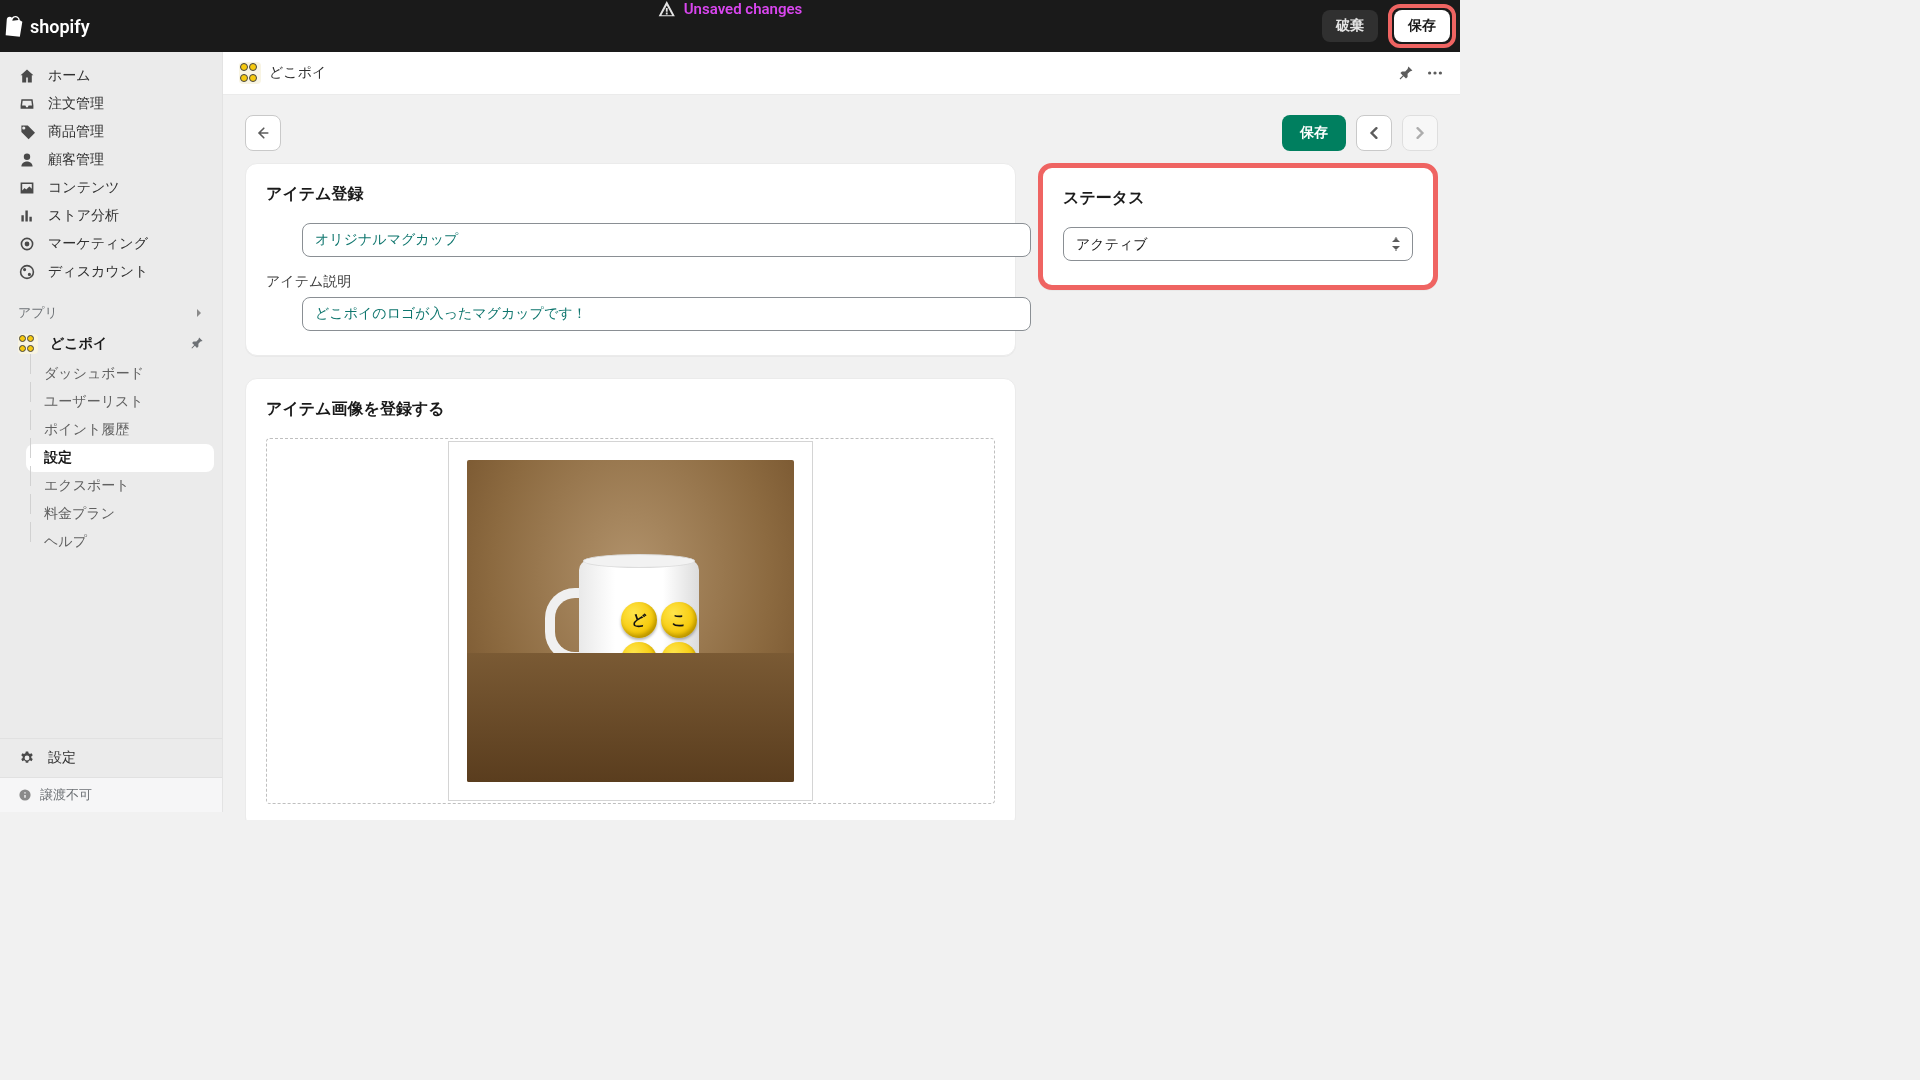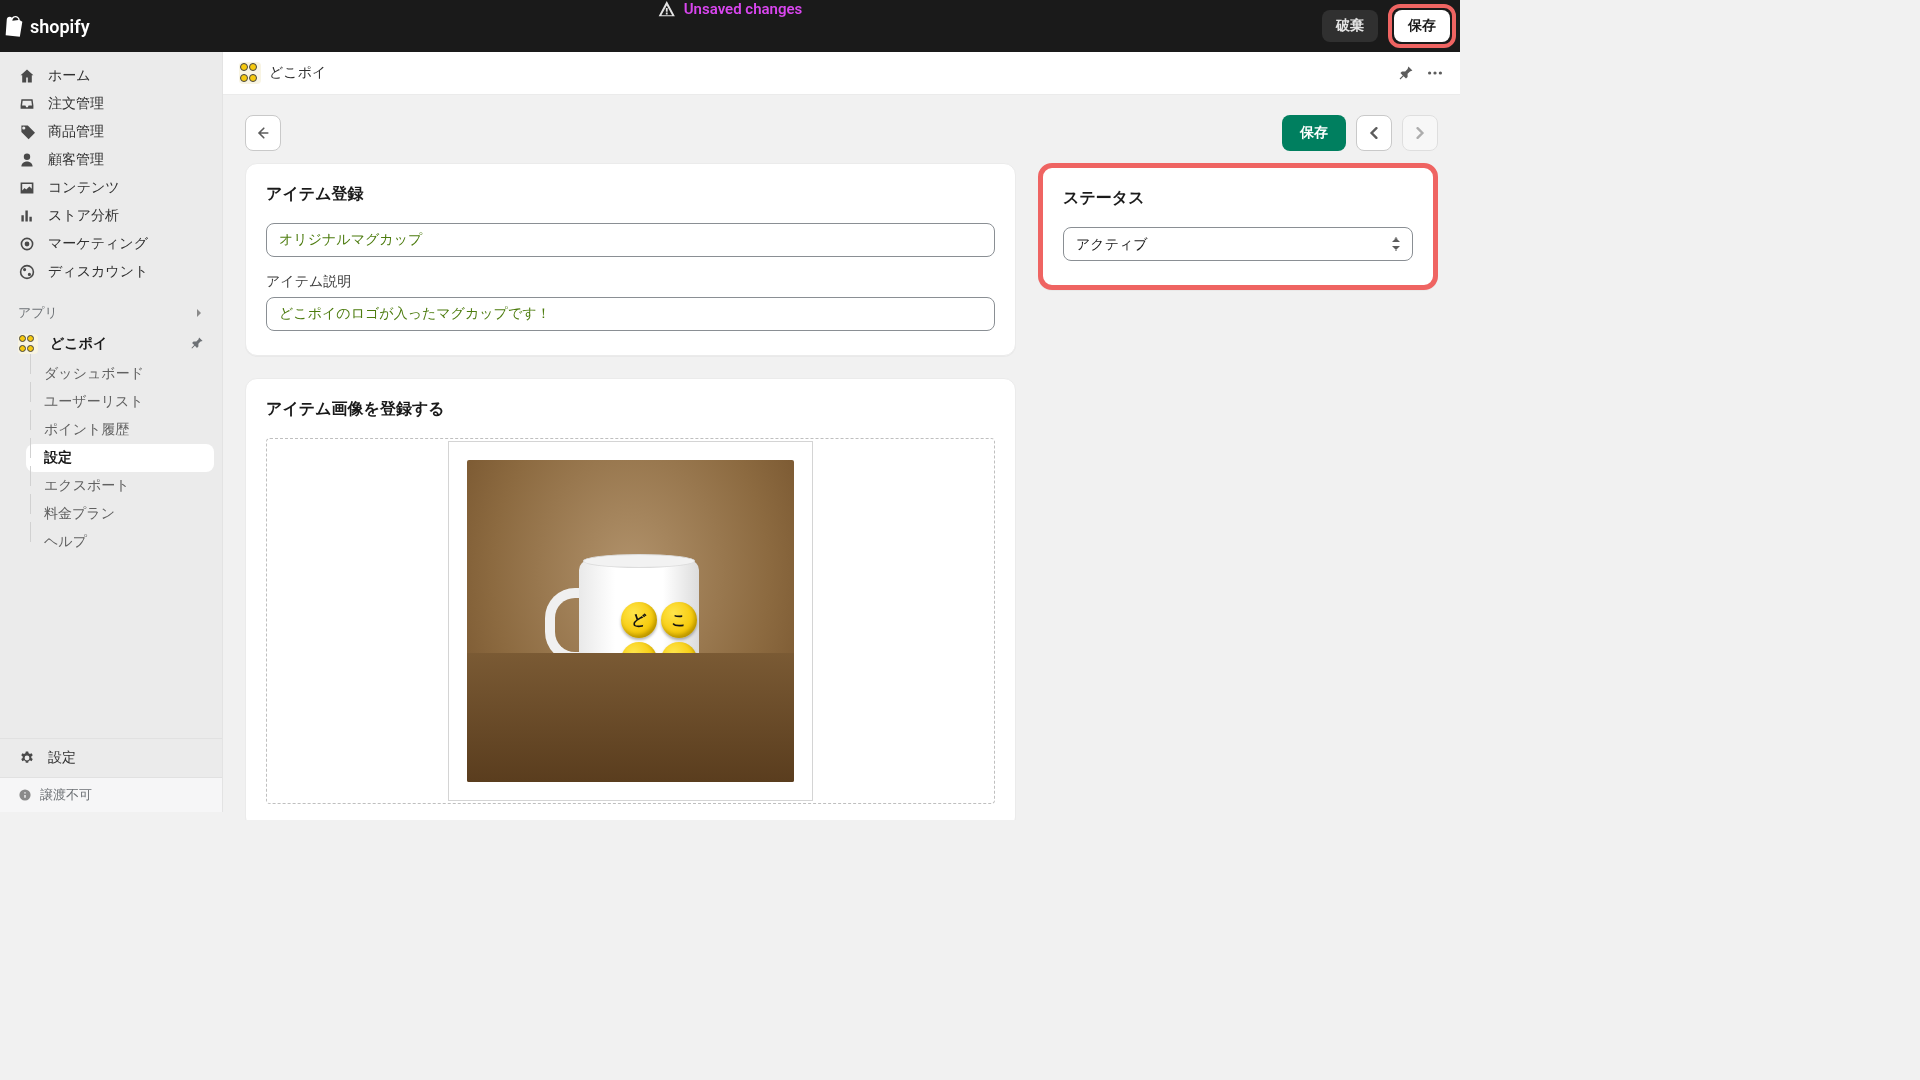--- a/index.html
+++ b/index.html
@@ -220,21 +220,21 @@
 
   .card{
     background:#fff;border:1px solid #ebebeb;border-radius:12px;
     padding:20px 20px 24px 20px;margin-bottom:22px;
     box-shadow:0 1px 0 rgba(0,0,0,0.03);
   }
   .card h2{margin:0 0 18px 0;font-size:16px;font-weight:700;}
   .field-label{font-size:14px;color:#3b3b3b;margin-bottom:6px;}
   .text-input{
     width:100%;border:1px solid #8a8f94;border-radius:8px;
-    padding:8px 12px;font-size:14px;color:#4d7c0f;background:#fff;
+    padding:8px 12px;font-size:14px;color:#0f766e;background:#fff;margin-left:36px;
   }
   .field{margin-bottom:16px;}
 
   .select-wrap{position:relative;}
   .select{
     width:100%;border:1px solid #8a8f94;border-radius:8px;
     padding:8px 12px;font-size:14px;appearance:none;background:#fff;
     color:#1a1a1a;
   }
   .select-wrap::after{

